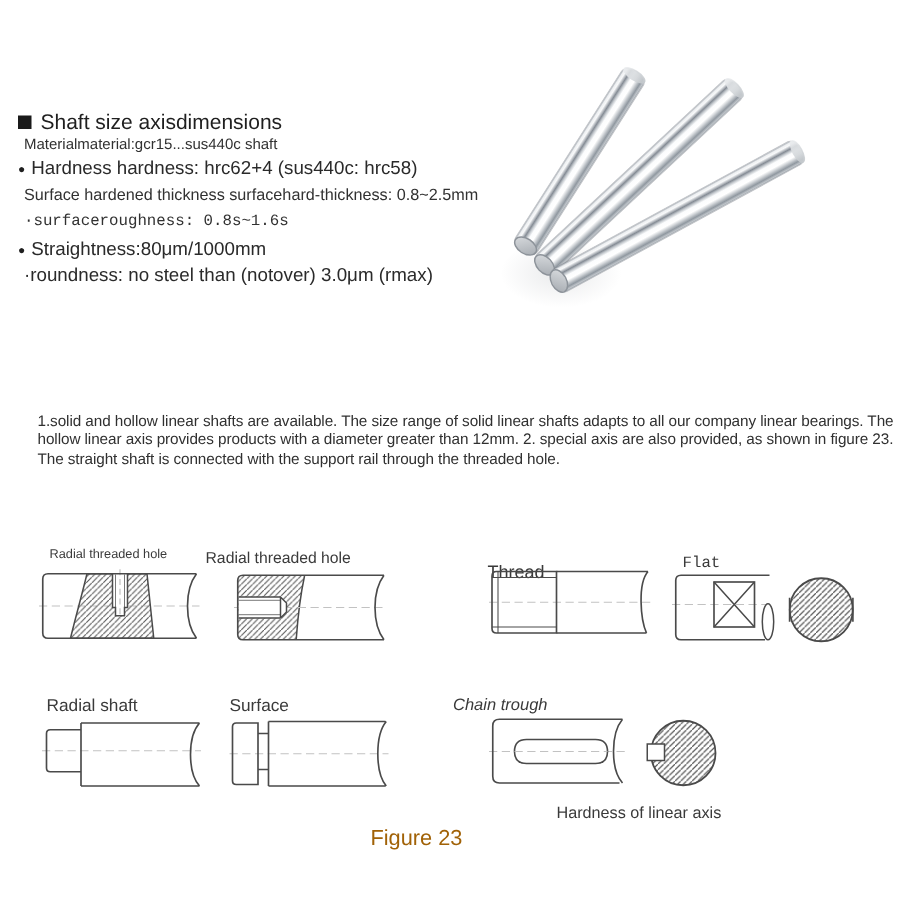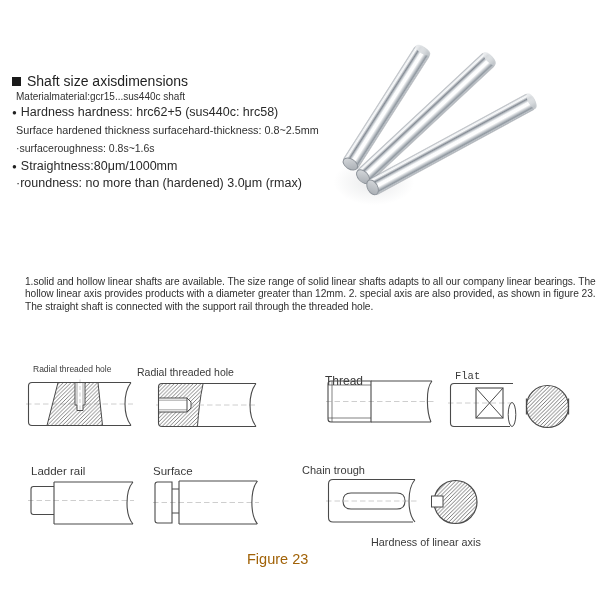--- a/index.html
+++ b/index.html
@@ -13,21 +13,21 @@
   .abs { position:absolute; }
 
   
   .spec-title { left:12px; top:73px; font-size:14px; color:#1f1f1f; display:flex; align-items:center; }
   .sq { display:inline-block; width:9px; height:9px; background:#1a1a1a; margin-right:6px; }
   .spec-line { left:12px; white-space:nowrap; color:#313131; }
   .bullet { font-size:8px; vertical-align:1.5px; margin-right:4px; color:#1f1f1f; }
   .sl0 { top:91px;  font-size:10px;   }
   .sl1 { top:105px; font-size:12.5px; color:#2a2a2a; }
   .sl2 { top:124px; font-size:10.8px; }
-  .sl3 { top:142px; font-size:10.5px; }
+  .sl3 { top:142px; font-size:10.5px;font-family:Liberation Mono, monospace; }
   .sl4 { top:159px; font-size:12.5px; color:#2a2a2a; }
   .sl5 { top:176px; font-size:12.5px; color:#2a2a2a; }
 
   
   .photo-shadow { left:332px; top:158px; width:84px; height:48px;
     background:radial-gradient(ellipse at center, rgba(120,125,132,0.16), rgba(120,125,132,0) 68%); }
   .rod {
     position:absolute; width:17px; border-radius:8px/5px;
     background:linear-gradient(90deg,#a7adb4 0%,#edeff1 6%,#f8f9fa 14%,#858c95 28%,#c3c8cd 36%,#fbfcfd 46%,#ffffff 62%,#cdd1d5 73%,#9098a0 86%,#c0c5ca 95%,#9aa1a8 100%);
     box-shadow:0 0 0 0.5px rgba(110,116,124,0.45);
@@ -47,21 +47,21 @@
     color:#303030; letter-spacing:-0.05px;margin-left:17px; }
 
   
   .lbl { position:absolute; color:#3a3a3a; white-space:nowrap; }
   .lbl-radial1 { left:33px;  top:364px; font-size:8.5px;  }
   .lbl-radial2 { left:137px; top:366px; font-size:10.5px; }
   .lbl-thread  { left:325px; top:374px; font-size:12px;   }
   .lbl-flat    { left:455px; top:370px; font-size:10.5px;font-family:Liberation Mono, monospace; }
   .lbl-ladder  { left:31px;  top:465px; font-size:11.5px; }
   .lbl-groove  { left:153px; top:465px; font-size:11.5px; }
-  .lbl-chain   { left:302px; top:464px; font-size:11px;   }
+  .lbl-chain   { left:302px; top:464px; font-size:11px;font-style:italic;   }
   .cap-examples{ left:371px; top:536px; font-size:10.8px; color:#3a3a3a; }
   .cap-figure  { left:247px; top:551px; font-size:14.5px; color:#a16207; }
 
   svg { position:absolute; overflow:visible; }
   .d-radial1 { left:27px;  top:381px; }
   .d-radial2 { left:157px; top:382px; }
   .d-thread  { left:327px; top:380px; }
   .d-flat    { left:449px; top:382px; }
   .d-fcirc   { left:525px; top:384px; }
   .d-ladder  { left:29px;  top:481px; }
@@ -74,49 +74,49 @@
 
 <div class="abs spec-title">
   <span class="sq"></span>
   <span>Shaft size axisdimensions</span>
 </div>
 
 <div class="abs spec-line sl0">
   <span class="bullet"></span><span>Materialmaterial:gcr15...sus440c shaft</span>
 </div>
 <div class="abs spec-line sl1">
-  <span class="bullet">●</span><span>Hardness hardness: hrc62+5 (sus440c: hrc58)</span>
+  <span class="bullet">●</span><span>Hardness hardness: hrc62+4 (sus440c: hrc58)</span>
 </div>
 <div class="abs spec-line sl2">
   <span class="bullet"></span><span>Surface hardened thickness surfacehard-thickness: 0.8~2.5mm</span>
 </div>
 <div class="abs spec-line sl3">
   <span class="bullet"></span><span>·surfaceroughness: 0.8s~1.6s</span>
 </div>
 <div class="abs spec-line sl4">
   <span class="bullet">●</span><span>Straightness:80μm/1000mm</span>
 </div>
 <div class="abs spec-line sl5">
-  <span class="bullet"></span><span>·roundness: no more than (hardened) 3.0μm (rmax)</span>
+  <span class="bullet"></span><span>·roundness: no steel than (notover) 3.0μm (rmax)</span>
 </div>
 
 <div class="abs photo-shadow"></div>
 <div>
   <div class="rod rod1"></div>
   <div class="rod rod2"></div>
   <div class="rod rod3"></div>
 </div>
 
 <div class="abs para">1.solid and hollow linear shafts are available. The size range of solid linear shafts adapts to all our company linear bearings. The hollow linear axis provides products with a diameter greater than 12mm.  2. special axis are also provided, as shown in figure 23. The straight shaft is connected with the support rail through the threaded hole.</div>
 
 <div class="lbl lbl-radial1">Radial threaded hole</div>
 <div class="lbl lbl-radial2">Radial threaded hole</div>
 <div class="lbl lbl-thread">Thread</div>
 <div class="lbl lbl-flat">Flat</div>
-<div class="lbl lbl-ladder">Ladder rail</div>
+<div class="lbl lbl-ladder">Radial shaft</div>
 <div class="lbl lbl-groove">Surface</div>
 <div class="lbl lbl-chain">Chain trough</div>
 <div class="lbl cap-examples">Hardness of linear axis</div>
 <div class="lbl cap-figure">Figure 23</div>
 
 <svg class="d-radial1" width="106" height="46" viewBox="0 0 106 46">
   <defs>
       <pattern id="h1" patternUnits="userSpaceOnUse" width="3.8" height="3.8">
     <path d="M-1,4.8 L4.8,-1 M2.8,6.8 L6.8,2.8" stroke="#565656" stroke-width="0.75"></path>
   </pattern>

